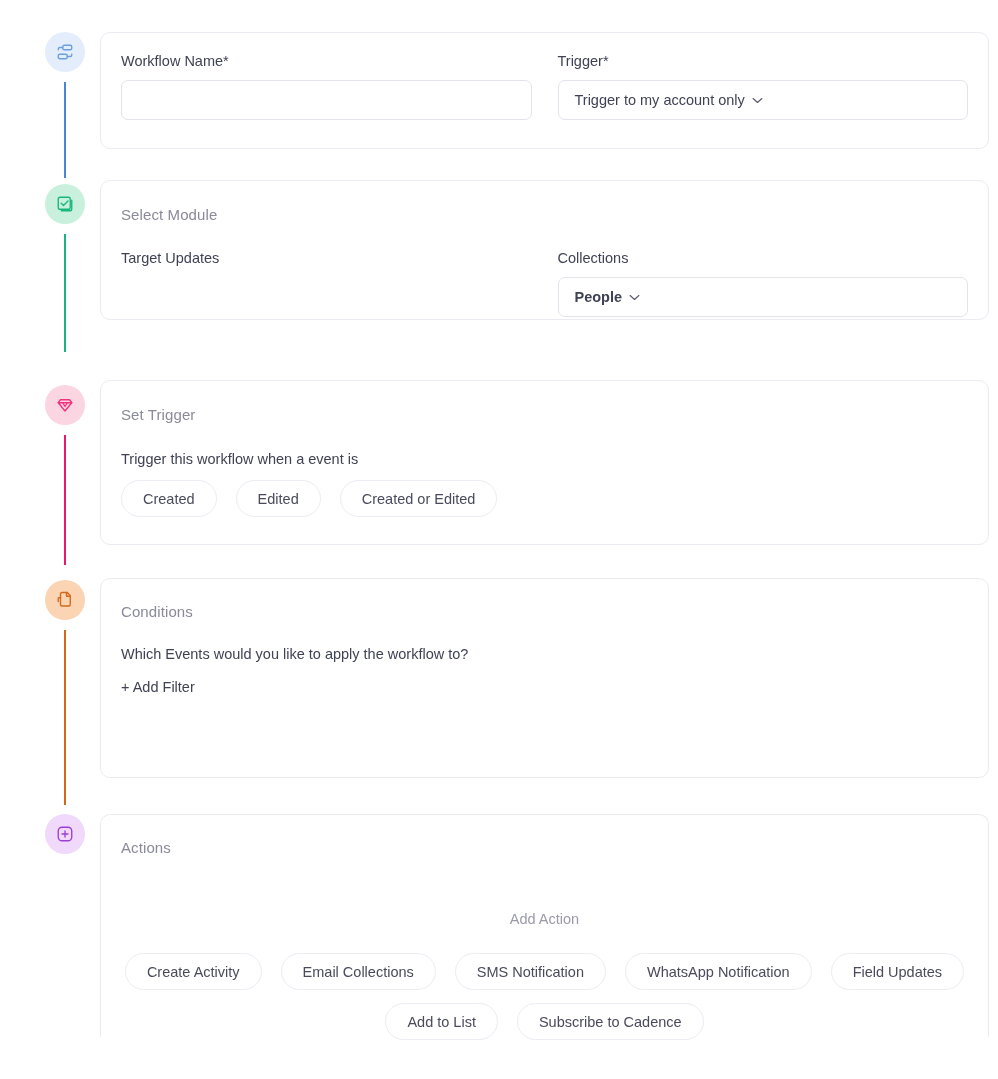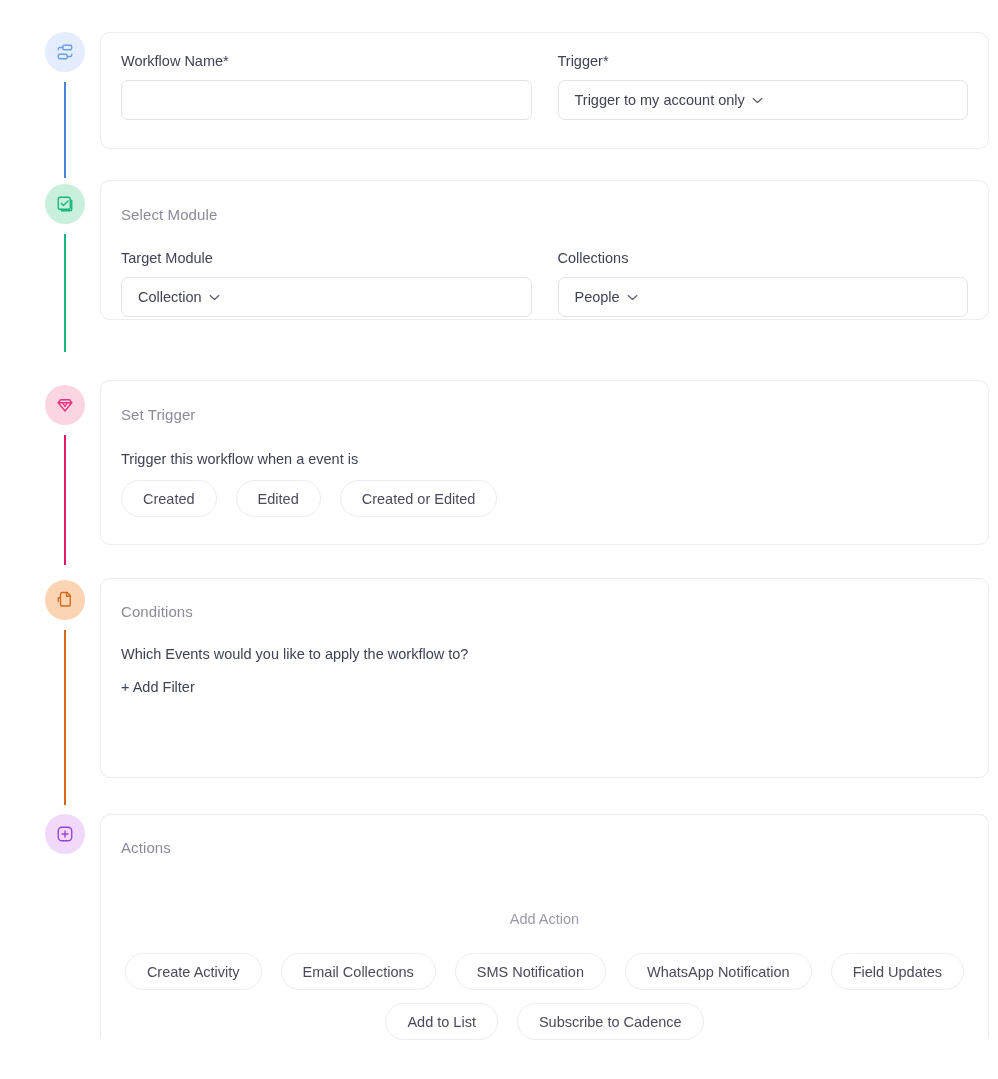--- a/index.html
+++ b/index.html
@@ -212,31 +212,25 @@
         </div>
       </div>
     </div>
   </div>
 
   <div class="card" style="top:180px; height:140px;">
     <div class="card-inner" style="padding-top:25px;">
       <div class="section-title">Select Module</div>
       <div class="row2" style="margin-top:27px;">
         <div class="col">
-          <div class="field-label">Target Module</div>
-          <div class="select-box" style="margin-top:11px;">
-            <span class="select-value">Collection</span>
-            <svg class="chev" viewBox="0 0 12 8" fill="none" stroke="#5b5b6e" stroke-width="1.4" stroke-linecap="round" stroke-linejoin="round">
-                <path d="M1 1.8l5 4.4 5-4.4"></path>
-              </svg>
-          </div>
+          <div class="field-label">Target Updates</div>
         </div>
         <div class="col">
           <div class="field-label">Collections</div>
-          <div class="select-box" style="margin-top:11px;">
+          <div class="select-box" style="margin-top:11px;font-weight:bold;">
             <span class="select-value">People</span>
             <svg class="chev" viewBox="0 0 12 8" fill="none" stroke="#5b5b6e" stroke-width="1.4" stroke-linecap="round" stroke-linejoin="round">
                 <path d="M1 1.8l5 4.4 5-4.4"></path>
               </svg>
           </div>
         </div>
       </div>
     </div>
   </div>
 

